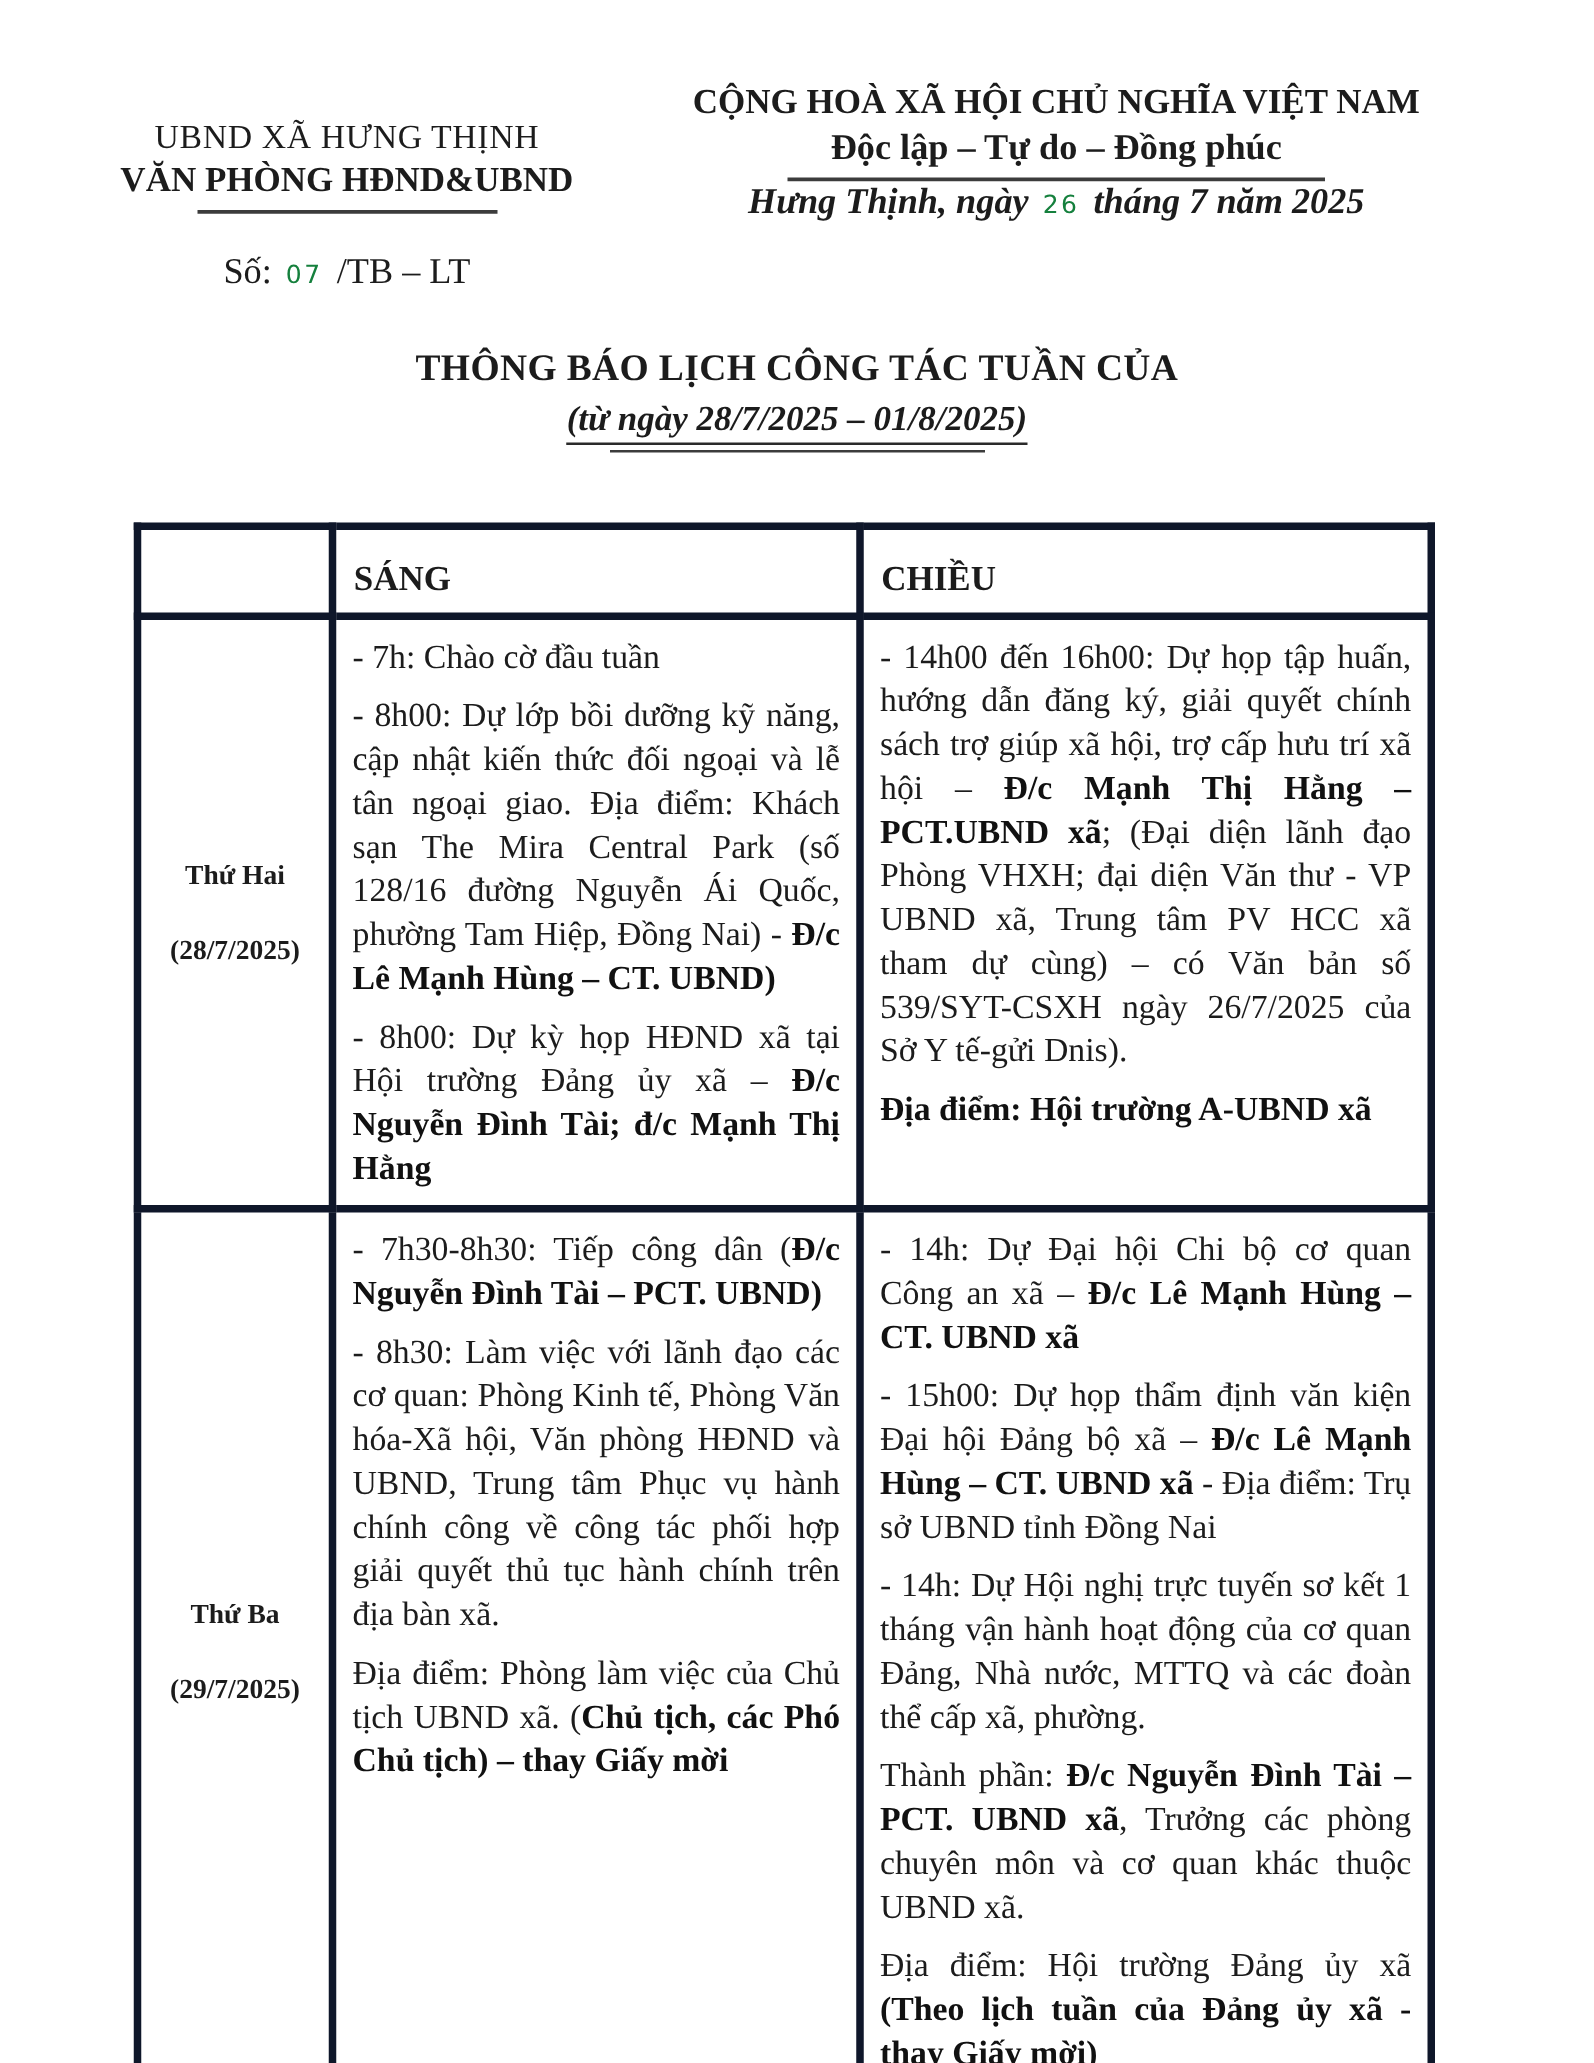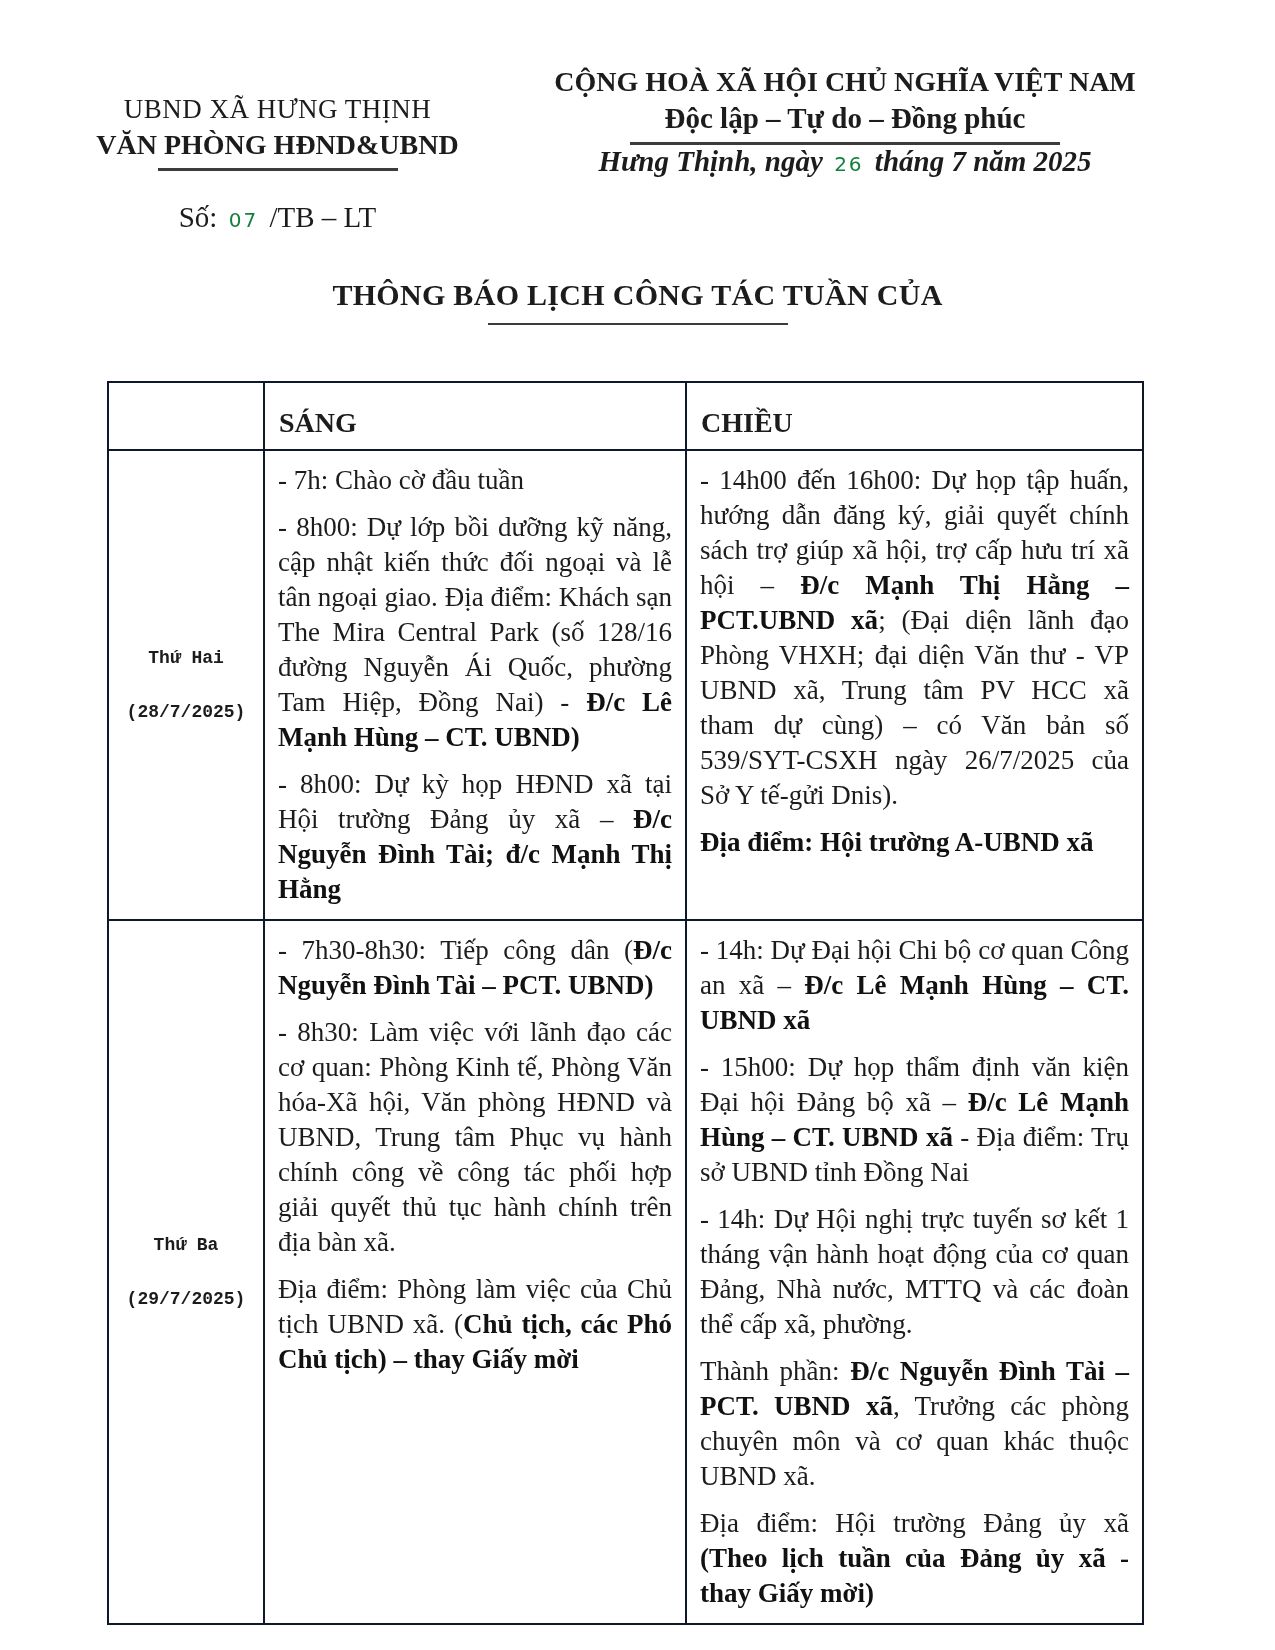--- a/index.html
+++ b/index.html
@@ -30,28 +30,28 @@
   .title { text-align:center; margin-top:40px; }
   .t1, .t2 { font-size:30px; font-weight:bold; line-height:41px; letter-spacing:.3px; }
   .t3 { font-size:28px; font-weight:bold; font-style:italic; margin-top:5px; }
   .t3 span { border-bottom:2px solid #2a2a2a; padding-bottom:3px; }
   .t-rule { width:300px; height:2px; background:#3c3c3c; margin:8px auto 0; }
   
   table.sched {
     border-collapse:collapse; margin:56px 0 0 107px; width:1035px;
     table-layout:fixed;
   }
-  table.sched th, table.sched td { border:2px solid #0f172a; }
+  table.sched th, table.sched td { border:6px solid #0f172a; }
   col.c0 { width:156px; } col.c1 { width:422px; } col.c2 { width:457px; }
   th.hcell {
     font-size:28px; font-weight:bold; text-align:left;
     padding:24px 14px 10px; height:60px; vertical-align:bottom;
   }
   td.day {
-    text-align:center; font-weight:bold; font-size:18px; vertical-align:middle;font-family:Liberation Mono, monospace;
+    text-align:center; font-weight:bold; font-size:22px; vertical-align:middle;
   }
   td.day .d2 { margin-top:34px; }
   td.body { vertical-align:top; padding:10px 13px 12px; }
   td.body p {
     font-size:27px; line-height:35px; text-align:justify; margin-top:12px;
   }
   td.body p:first-child { margin-top:2px; }
   td.body b { color:#111; }
 </style>
 </head>
@@ -77,20 +77,21 @@
       <div class="date-line">
         <span>Hưng Thịnh, ngày</span>
         <span class="hand">26</span>
         <span>tháng 7 năm 2025</span>
       </div>
     </div>
   </div>
 
   <div class="title">
     <div class="t1">THÔNG BÁO LỊCH CÔNG TÁC TUẦN CỦA</div>
+    <div class="t3"><span>(từ ngày 28/7/2025 – 01/8/2025)</span></div>
     <div class="t-rule"></div>
   </div>
 
   <table class="sched">
     <colgroup>
         <col class="c0">
         <col class="c1">
         <col class="c2">
       </colgroup>
     <thead>

